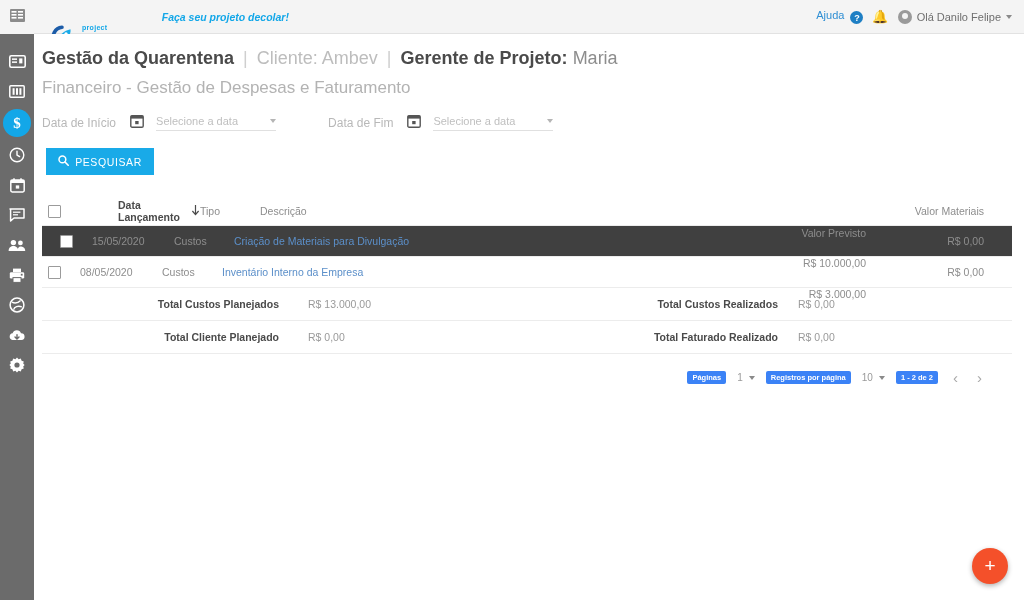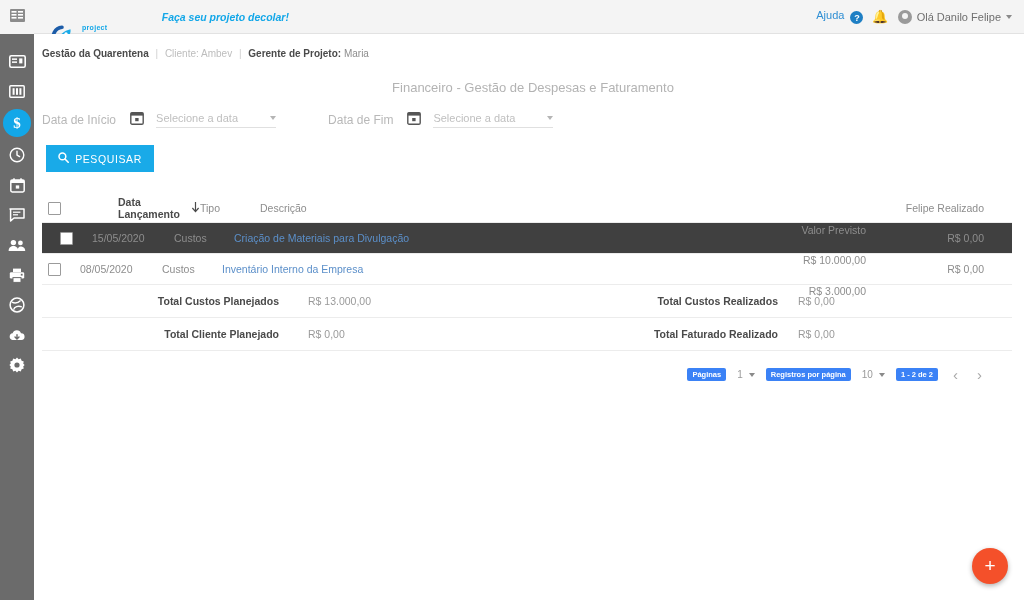--- a/index.html
+++ b/index.html
@@ -95,27 +95,27 @@
     border-right: 3.5px solid transparent; border-top: 4px solid #8a8a8a;
   }
 
   
   #main {
     position: absolute; left: 34px; top: 34px;
     width: 990px; height: 566px; background: #fff;
     padding: 0 0 0 0;
   }
   #title-block { padding: 14px 0 0 8px; }
-  .proj-title { font-size: 10px; color: #4a4a4a; font-weight: bold; }
+  .proj-title { font-size: 18px; color: #4a4a4a; font-weight: bold; }
   .sep { color: #cfcfcf; font-weight: normal; margin: 0 4px; }
   .client-label { color: #bdbdbd; font-weight: normal; }
   .pm-label { color: #4a4a4a; font-weight: bold; }
   .pm-name { color: #8d8d8d; font-weight: normal; }
   .subtitle {
-    margin-top: 21px; font-size: 13px; color: #b3b3b3; text-align: center;
+    margin-top: 9px; font-size: 17px; color: #b3b3b3;
   }
 
   
   #filters {
     display: flex; align-items: center; padding: 16px 0 0 8px; gap: 0;
   }
   .f-label { font-size: 12px; color: #b8b8b8; }
   .cal-icon { margin: 0 12px 0 14px; cursor: pointer; }
   .date-select {
     font-size: 11px; color: #bfbfbf;
@@ -423,21 +423,21 @@
         <span>Data Lançamento</span>
         <span>
           <svg width="9" height="11" viewBox="0 0 9 11">
             <path d="M4.5 0 V9 M1.4 6 L4.5 9.6 L7.6 6" stroke="#4a4a4a" stroke-width="1.2" fill="none"></path>
           </svg>
         </span>
       </span>
       <span class="c-type">Tipo</span>
       <span class="c-desc">Descrição</span>
       <span class="c-prev">Valor Previsto</span>
-      <span class="c-real">Felipe Realizado</span>
+      <span class="c-real">Valor Materiais</span>
     </div>
 
     <div class="trow tbody-row hl">
       <span class="c-check">
         <span class="cbox"></span>
       </span>
       <span class="c-date">15/05/2020</span>
       <span class="c-type">Custos</span>
       <span class="c-desc">
         <a>Criação de Materiais para Divulgação</a>

